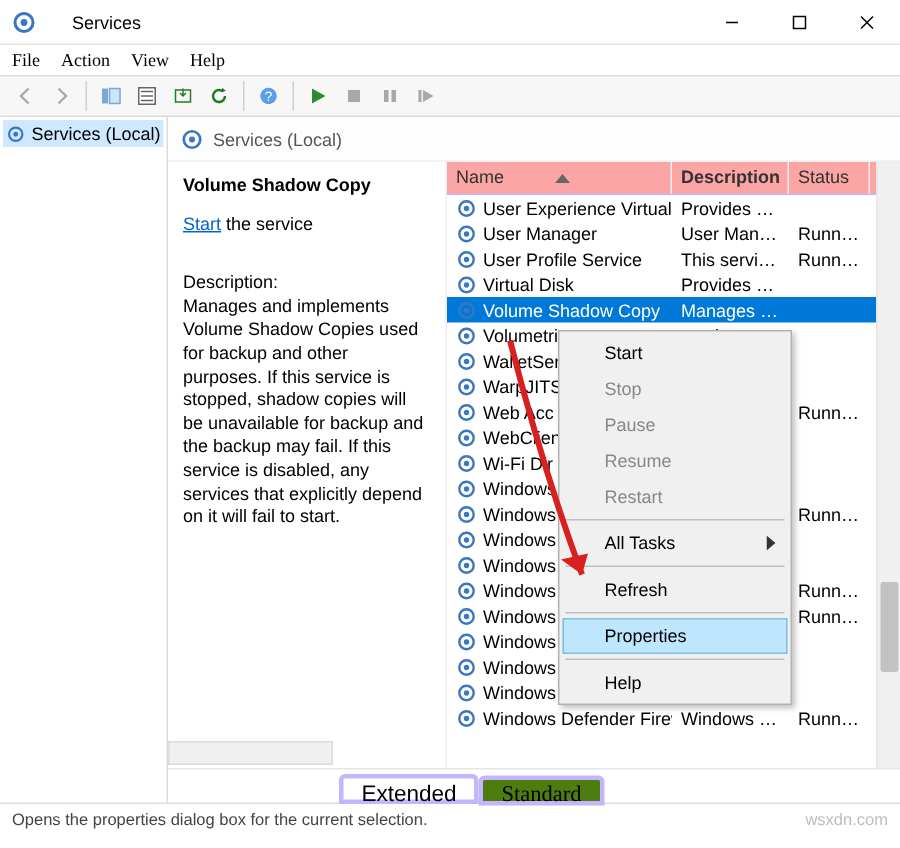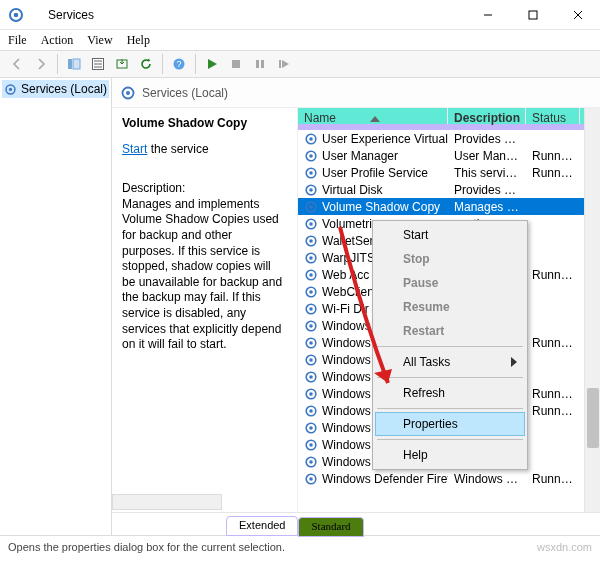--- a/index.html
+++ b/index.html
@@ -91,22 +91,22 @@
   }
   .detailpane h3 { margin:0 0 10px 0; font-size:12px; }
   .link { color:#0066cc; text-decoration:underline; cursor:pointer; }
   .desc-label { margin-top:24px; }
   .listpane { flex:1; position:relative; }
   .listhdr {
     height:22px;
     display:flex;
     font-size:12px;
     color:#333;
-    background:#5eead4;
-    border-bottom:6px solid #c4b5fd;
+    background:#fca5a5;
+    border-bottom:1px solid #c4b5fd;
   }
   .listhdr .col { padding:3px 6px; border-right:1px solid #f0f0f0; }
   .col-n { width:150px; }
   .col-d { width:78px;font-weight:bold; }
   .col-s { width:54px; }
   .rows {
     height:382px;
     overflow:hidden;
     position:relative;
   }
@@ -134,45 +134,45 @@
     border:1px solid #b3b3b3;
     box-shadow:2px 2px 4px rgba(0,0,0,.25);
     z-index:5;
     padding:2px;
   }
   .ctxitem {
     padding:5px 14px 5px 28px;
     position:relative;
   }
   .ctxitem.hl { background:#bee6fd; border:1px solid #7cc0e6; padding:4px 31px 4px 27px; }
-  .ctxitem.dis { color:#888;font-weight:bold; }
+  .ctxitem.dis { color:#888; }
   .ctxsep { height:1px; background:#c0c0c0; margin:3px 2px; }
   .ctxarrow { position:absolute; right:8px; top:6px; }
   .arrow-anno {
     position:absolute;
     left:334px; top:223px;
     width:90px; height:176px;
     z-index:6;
     pointer-events:none;
   }
   .tabsrow {
     height:24px;
     position:relative;
     display:flex;
     border-top:1px solid #e5e5e5;
   }
   .scrollpad { width:114px; height:22px; }
   .tab {
-    border:1px solid #c4b5fd;
+    border:3px solid #c4b5fd;
     border-top-left-radius:4px;
     border-top-right-radius:4px;
     padding:2px 12px;
     background:#fff;
     margin-top:3px;
-    font-size:11px;
+    font-size:15px;
     position:relative;
   }
   .tab.inactive { background:#4d7c0f; top:1px;font-family:Liberation Serif, serif; }
   .statusbar {
     height:22px;
     display:flex;
     align-items:center;
     padding:0 8px;
     justify-content:space-between;
     font-size:11px;

